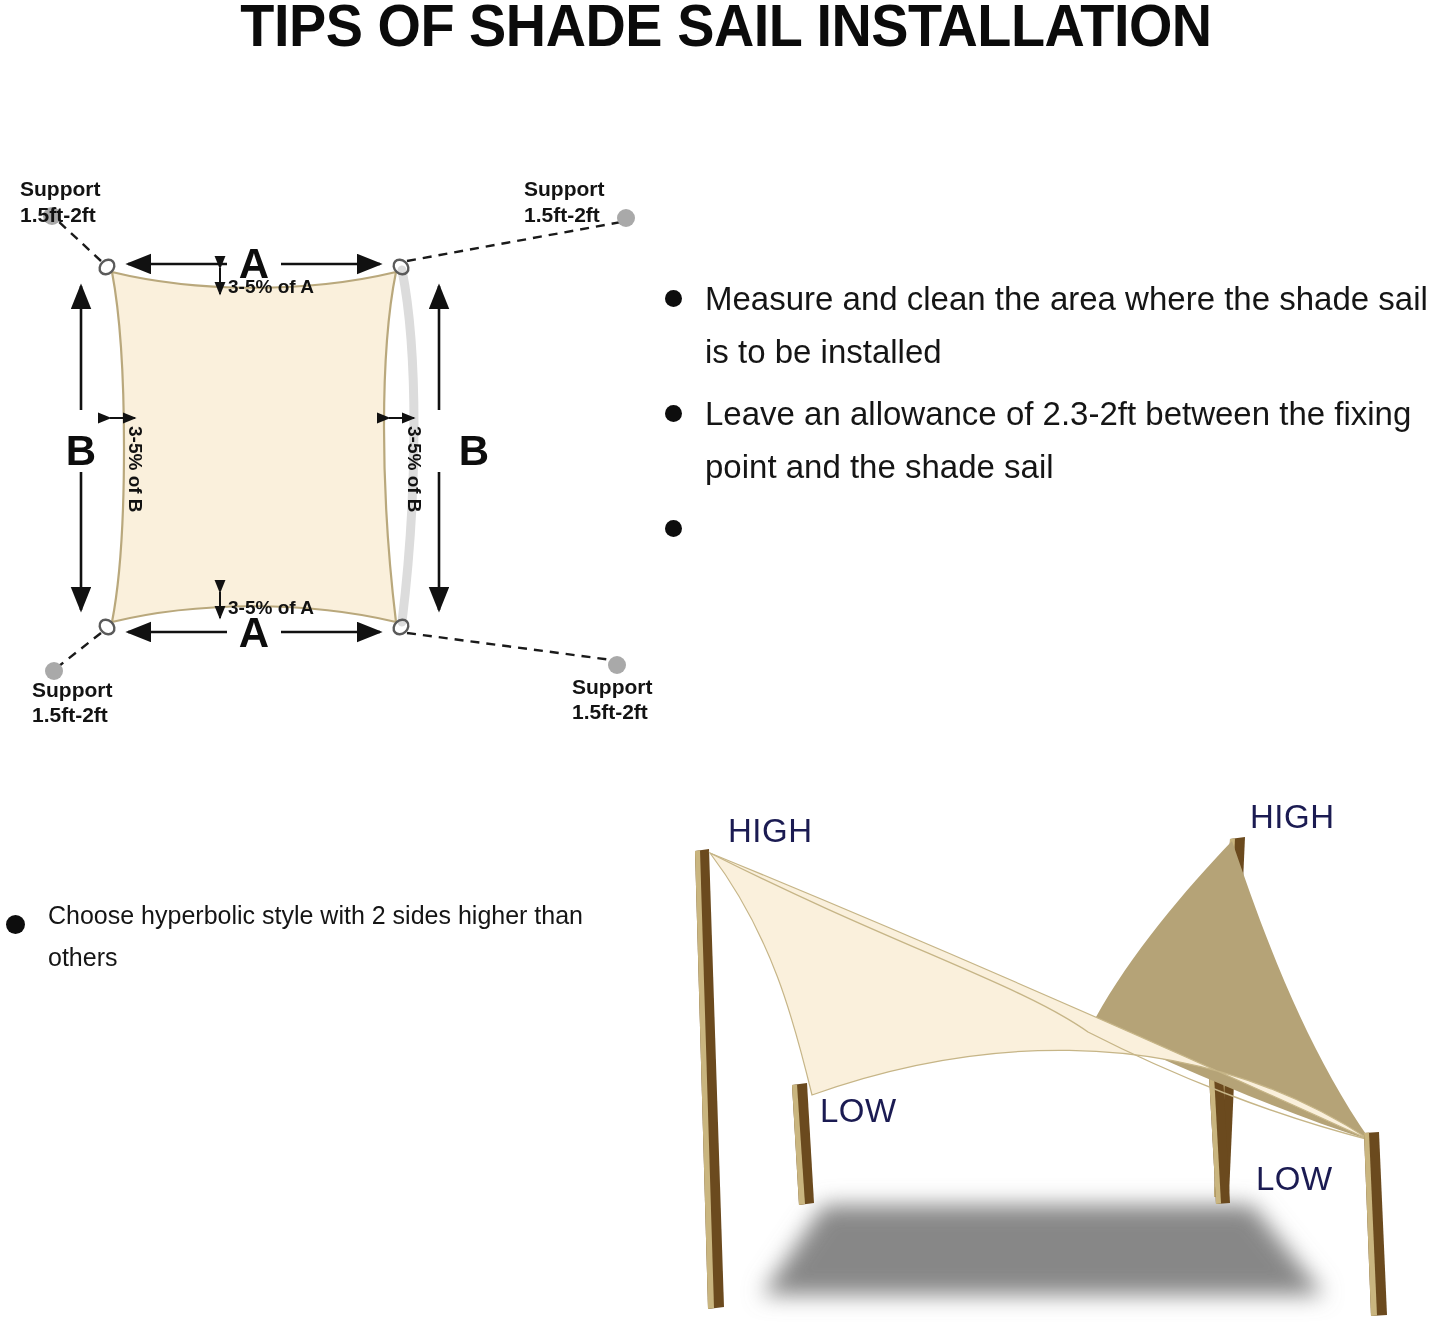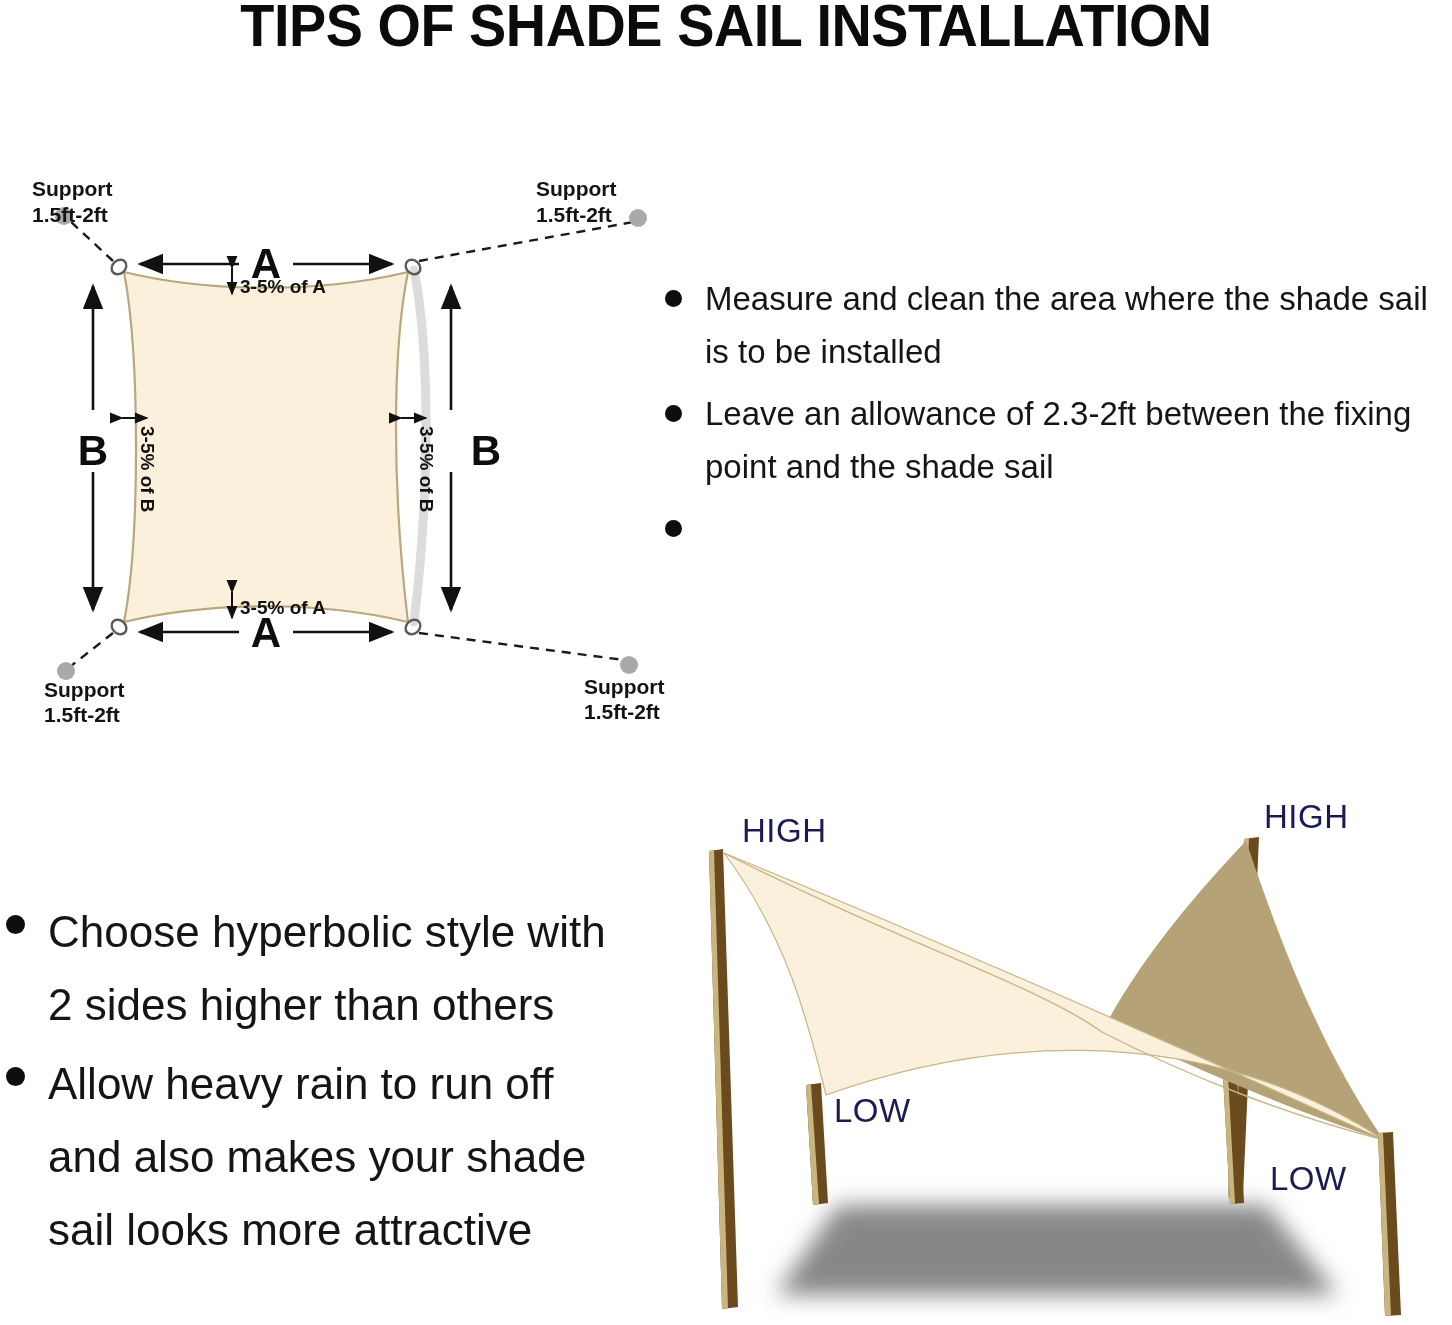--- a/index.html
+++ b/index.html
@@ -19,50 +19,50 @@
     font-size:60px;
     letter-spacing:-0.5px;
     transform:scaleX(0.93);
     transform-origin:center top;
     white-space:nowrap;
     color:#0b0b0b;
     line-height:1.0;
   }
 
   
-  #rect-diagram{position:absolute;left:16px;top:160px;width:660px;height:580px;}
+  #rect-diagram{position:absolute;left:4px;top:160px;width:660px;height:580px;}
   #rect-diagram svg{display:block;}
 
   
   #tips-top{
     position:absolute;left:655px;top:272px;width:800px;
   }
   #tips-bottom{
     position:absolute;left:0px;top:895px;width:625px;
   }
   ul.tips{list-style:none;margin:0;padding:0;}
   ul.tips li{
     position:relative;
     padding-left:50px;
     margin:0 0 8px 0;
     font-size:33px;
     line-height:1.62;
     color:#151515;
     font-family:"Liberation Sans","DejaVu Sans",sans-serif;
   }
-  #tips-bottom ul.tips li{padding-left:48px;font-size:44px;line-height:1.66;margin-bottom:6px;}
+  #tips-bottom ul.tips li{padding-left:48px;font-size:25px;line-height:1.66;margin-bottom:6px;}
   ul.tips li .bullet{
     position:absolute;left:10px;top:18px;
     width:17px;height:17px;border-radius:50%;
     background:#0d0d0d;
   }
   #tips-bottom ul.tips li .bullet{left:6px;top:20px;width:19px;height:19px;}
 
   
-  #hyper-illustration{position:absolute;left:666px;top:795px;width:780px;height:530px;text-align:right;}
+  #hyper-illustration{position:absolute;left:652px;top:795px;width:780px;height:530px;text-align:right;}
   #hyper-illustration svg{display:block;}
 </style>
 </head>
 <body>
 
 <div class="page">
 
   <div id="title">TIPS OF SHADE SAIL INSTALLATION</div>
 
   <div id="rect-diagram">
@@ -177,24 +177,20 @@
       </li>
     </ul>
   </div>
 
   <div id="tips-bottom">
     <ul class="tips">
       <li>
         <span class="bullet"></span>
         <span>Choose hyperbolic style with 2 sides higher than others</span>
       </li>
-      <li>
-        <span class="bullet"></span>
-        <span>Allow heavy rain to run off and also makes your shade sail looks more attractive</span>
-      </li>
     </ul>
   </div>
 
   <div id="hyper-illustration">
     <svg width="780" height="530" viewBox="0 0 780 530" xmlns="http://www.w3.org/2000/svg">
       <defs>
         <filter id="shadowBlur" x="-25%" y="-60%" width="150%" height="240%">
           <feGaussianBlur stdDeviation="11"></feGaussianBlur>
         </filter>
       </defs>

